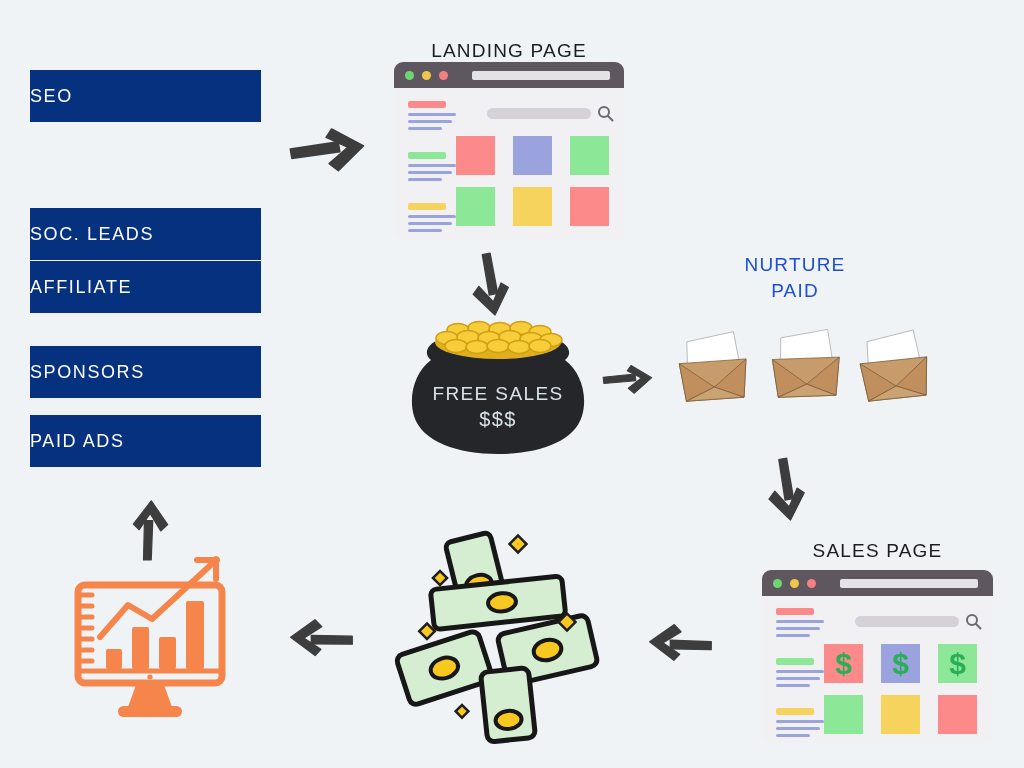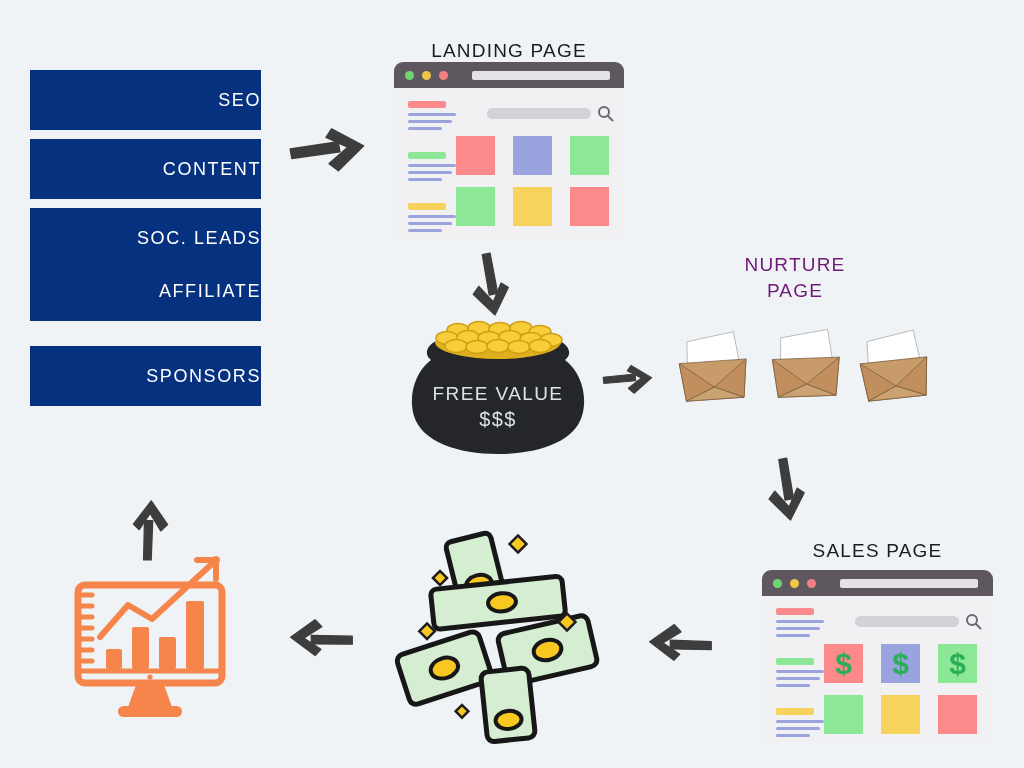--- a/index.html
+++ b/index.html
@@ -3,23 +3,23 @@
 <meta charset="utf-8">
 <style>
   html,body { margin:0; padding:0; }
   #stage {
     position:relative; width:1024px; height:768px;
     background:#eff3f6; overflow:hidden;
     font-family:"Liberation Sans", sans-serif;
   }
   
   .chbox {
-    position:absolute; left:30px; width:231px; height:60px;
+    position:absolute; left:30px; width:231px; height:52px;
     background:#05317f; color:#fff; display:flex; align-items:center;
-    justify-content:flex-end; font-size:18px; letter-spacing:1.6px; font-weight:500;
+    justify-content:flex-start; font-size:18px; letter-spacing:1.6px; font-weight:500;
   }
   
   .sec-title {
     position:absolute; color:#1b1c1e; font-size:19px; letter-spacing:1.2px;
     font-weight:500; text-align:center;
   }
   
   .browser { position:absolute; border-radius:9px; overflow:hidden; }
   .b-bar { position:relative; height:26px; background:#5e5760; }
   .dot { position:absolute; top:8.5px; width:9px; height:9px; border-radius:50%; }
@@ -50,21 +50,21 @@
   .dollar { font-size:30px; font-weight:bold; color:#2aae57; line-height:1; }
   
   .arrow { position:absolute; overflow:visible; }
   
   .pot-text { position:absolute; left:403px; top:383px; width:190px; text-align:center;
               color:#d9e3ea; letter-spacing:1.4px; }
   .pot-text .l1 { font-size:19px; }
   .pot-text .l2 { font-size:20px; margin-top:3px; }
   
   .nurture-title { position:absolute; left:700px; top:252px; width:190px;
-                   text-align:center; color:#701a75; font-size:19px;
+                   text-align:center; color:#1d4ed8; font-size:19px;
                    letter-spacing:1.2px; font-weight:500; line-height:26px; }
   svg { display:block; }
   .abs { position:absolute; }
 </style>
 </head>
 <body>
 
 <div id="stage">
 
   <svg width="0" height="0" style="position:absolute">
@@ -79,31 +79,31 @@
         <polygon points="6,40 50,74 12,90" fill="#c08f5d" stroke="#7c5f3e" stroke-width="1"></polygon>
         <polygon points="94,40 50,74 88,90" fill="#c08f5d" stroke="#7c5f3e" stroke-width="1"></polygon>
         <polygon points="12,90 50,74 88,90" fill="#cba271" stroke="#7c5f3e" stroke-width="1"></polygon>
       </g>
     </defs>
   </svg>
 
   <div class="chbox" style="top:70px">
       <span>SEO</span>
     </div>
-  <div class="chbox" style="top:139px">
-      <span>CONTENT</span>
-    </div>
   <div class="chbox" style="top:208px">
       <span>SOC. LEADS</span>
     </div>
   <div class="chbox" style="top:261px">
       <span>AFFILIATE</span>
     </div>
   <div class="chbox" style="top:346px">
       <span>SPONSORS</span>
+    </div>
+  <div class="chbox" style="top:415px">
+      <span>PAID ADS</span>
     </div>
 
   <div class="sec-title" style="left:394px; top:40px; width:230px">LANDING PAGE</div>
 
   <div class="browser" style="left:394px; top:62px; width:230px; height:178px">
     <div class="b-bar">
       <span class="dot d1"></span>
       <span class="dot d2"></span>
       <span class="dot d3"></span>
       <span class="addr"></span>
@@ -180,27 +180,27 @@
       <ellipse cx="128" cy="23" rx="11" ry="6.5"></ellipse>
         <ellipse cx="148" cy="24" rx="11" ry="6.5"></ellipse>
       <ellipse cx="53" cy="30" rx="11" ry="6.5"></ellipse>
         <ellipse cx="74" cy="31" rx="11" ry="6.5"></ellipse>
       <ellipse cx="95" cy="30" rx="11" ry="6.5"></ellipse>
         <ellipse cx="116" cy="31" rx="11" ry="6.5"></ellipse>
       <ellipse cx="137" cy="30" rx="11" ry="6.5"></ellipse>
     </g>
   </svg>
   <div class="pot-text">
-    <div class="l1">FREE VALUE</div>
+    <div class="l1">FREE SALES</div>
     <div class="l2">$$$</div>
   </div>
 
   <div class="nurture-title">
     <div>NURTURE</div>
-    <div>PAGE</div>
+    <div>PAID</div>
   </div>
   <svg class="abs" viewBox="0 0 100 95" style="left:675px; top:326px; width:76px; height:82px; transform:rotate(-4deg)">
       <use href="#envshape"></use>
     </svg>
   <svg class="abs" viewBox="0 0 100 95" style="left:768px; top:323px; width:76px; height:82px; transform:rotate(-2deg)">
       <use href="#envshape"></use>
     </svg>
   <svg class="abs" viewBox="0 0 100 95" style="left:856px; top:325px; width:76px; height:82px; transform:rotate(-6deg)">
       <use href="#envshape"></use>
     </svg>

